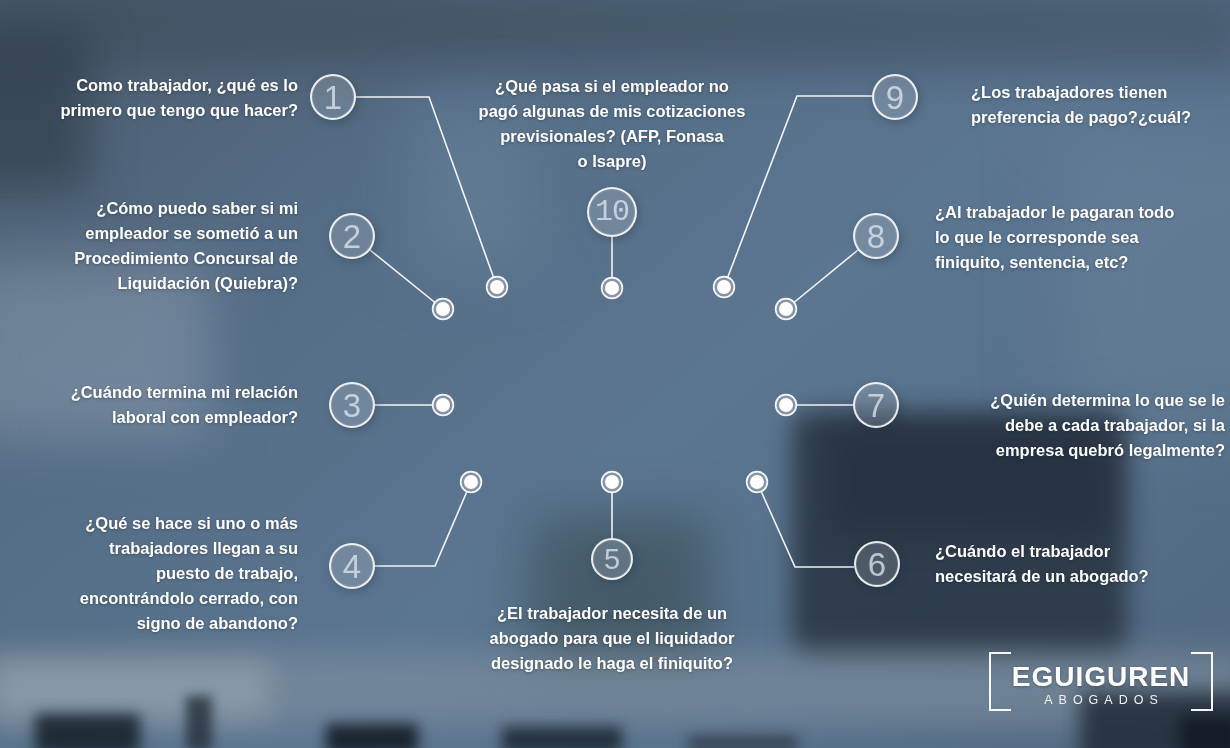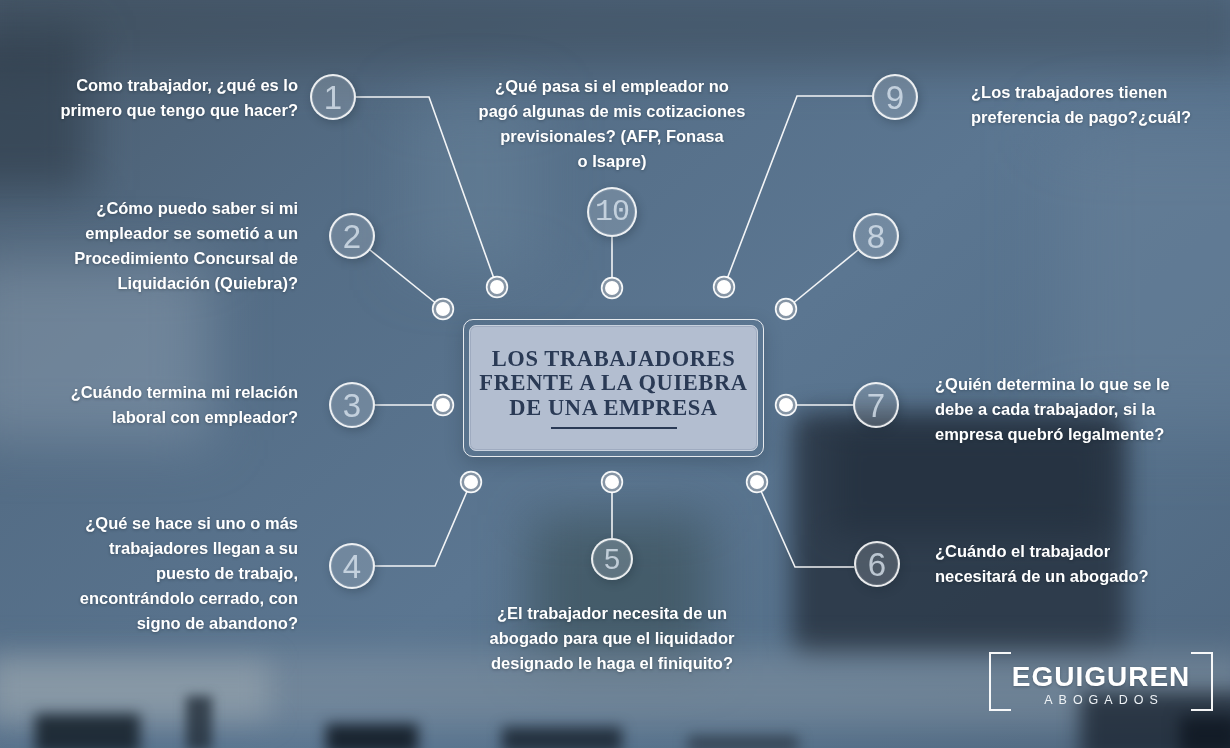--- a/index.html
+++ b/index.html
@@ -152,50 +152,45 @@
   <div class="dot" style="left:436px;top:302px;"></div>
   <div class="dot" style="left:436px;top:398px;"></div>
   <div class="dot" style="left:464px;top:475px;"></div>
   <div class="dot" style="left:605px;top:475px;"></div>
   <div class="dot" style="left:750px;top:475px;"></div>
   <div class="dot" style="left:779px;top:398px;"></div>
   <div class="dot" style="left:779px;top:302px;"></div>
   <div class="dot" style="left:717px;top:280px;"></div>
   <div class="dot" style="left:605px;top:281px;"></div>
 
-  <div class="center-box">
-    <div class="center-box-inner">
-      <div class="center-title">LOS TRABAJADORES
-FRENTE A LA QUIEBRA
-DE UNA EMPRESA</div>
-      <div class="center-underline"></div>
-    </div>
-  </div>
 
   <div class="q right" style="right:932px;top:73px;width:300px;">Como trabajador, ¿qué es lo
 primero que tengo que hacer?</div>
   <div class="q right" style="right:932px;top:196px;width:300px;">¿Cómo puedo saber si mi
 empleador se sometió a un
 Procedimiento Concursal de
 Liquidación (Quiebra)?</div>
   <div class="q right" style="right:932px;top:380px;width:300px;">¿Cuándo termina mi relación
 laboral con empleador?</div>
   <div class="q right" style="right:932px;top:511px;width:300px;">¿Qué se hace si uno o más
 trabajadores llegan a su
 puesto de trabajo,
 encontrándolo cerrado, con
 signo de abandono?</div>
   <div class="q center" style="left:442px;top:601px;width:340px;">¿El trabajador necesita de un
 abogado para que el liquidador
 designado le haga el finiquito?</div>
   <div class="q left" style="left:935px;top:539px;width:290px;">¿Cuándo el trabajador
 necesitará de un abogado?</div>
-  <div class="q left" style="left:935px;top:372px;width:290px;">¿Quién determina lo que se le
+  <div class="q left" style="left:935px;top:388px;width:290px;text-align:right;">¿Quién determina lo que se le
 debe a cada trabajador, si la
 empresa quebró legalmente?</div>
+  <div class="q left" style="left:935px;top:200px;width:290px;">¿Al trabajador le pagaran todo
+lo que le corresponde sea
+finiquito, sentencia, etc?</div>
   <div class="q left" style="left:935px;top:80px;width:290px;margin-left:36px;">¿Los trabajadores tienen
 preferencia de pago?¿cuál?</div>
   <div class="q center" style="left:442px;top:74px;width:340px;">¿Qué pasa si el empleador no
 pagó algunas de mis cotizaciones
 previsionales? (AFP, Fonasa
 o Isapre)</div>
 
   <div class="logo">
     <div class="bracket l"></div>
     <div class="bracket r"></div>

